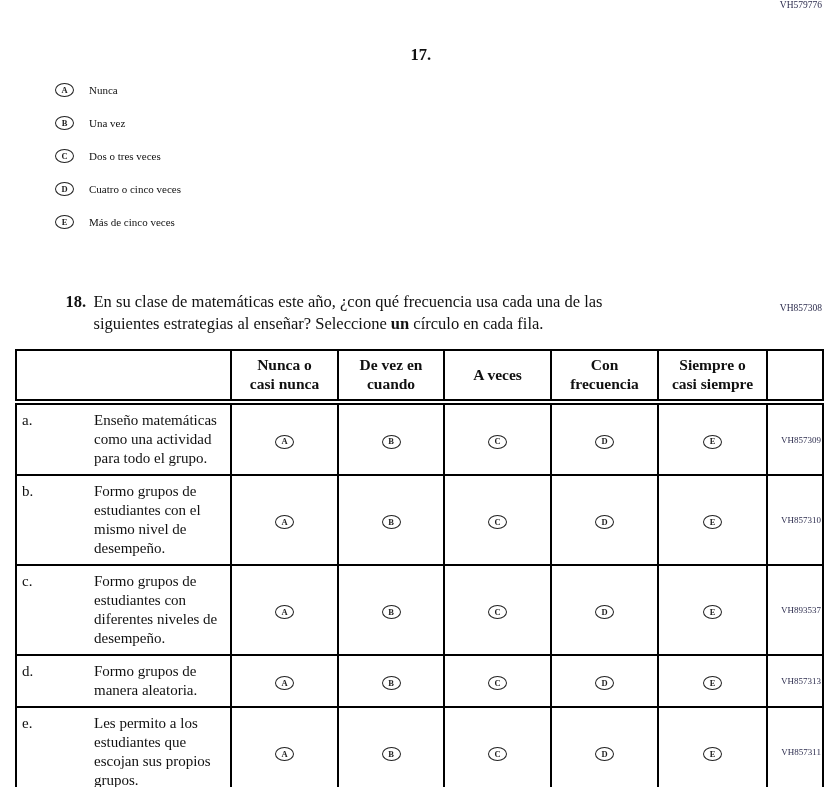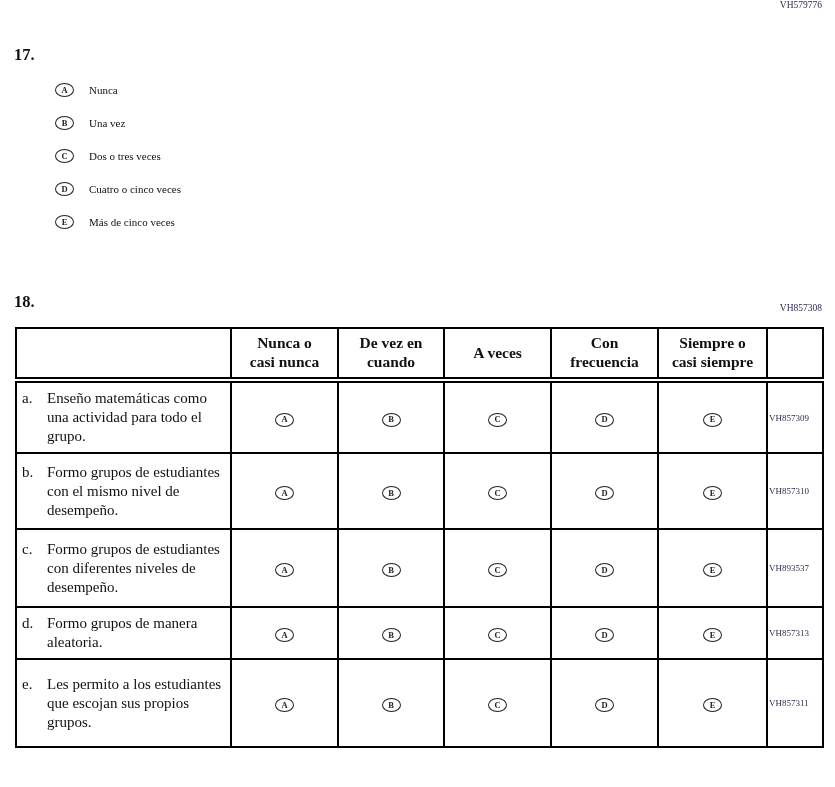--- a/index.html
+++ b/index.html
@@ -17,20 +17,21 @@
     font-size: 9.5px;
     color: #2d2d4e;
     font-family: "Liberation Serif", "DejaVu Serif", serif;
   }
   #code-q17 { top: 0; }
   #code-q18 { top: 303px; }
 
   .question {
     display: flex;
     padding-left: 14px;
+    justify-content: center;
   }
   #q17 { margin-top: 44px; }
   #q18 { margin-top: 58px; }
   .qnum {
     font-weight: bold;
     width: 28px;
     flex: none;
     font-size: 16.5px;
     line-height: 22px;
   }
@@ -93,25 +94,25 @@
   .stem-cell {
     text-align: left;
     padding: 6px 4px 6px 5px;
   }
   .stem {
     display: flex;
     font-size: 15px;
     line-height: 19px;
   }
   .row-id { width: 25px; flex: none; }
-  .row-text { flex: 1; }
+  .row-text { flex: 1; margin-left: 47px; }
   .code-cell {
     font-size: 9px;
     color: #2d2d4e;
-    text-align: left;
+    text-align: right;
     padding: 2px 1px;
   }
   tr.r-a td { height: 62px; }
   tr.r-b td { height: 76px; }
   tr.r-c td { height: 78px; }
   tr.r-d td { height: 41px; }
   tr.r-e td { height: 88px; }
 </style>
 </head>
 <body>
@@ -141,20 +142,22 @@
     <span class="option-label">Cuatro o cinco veces</span>
   </div>
   <div class="option">
     <span class="bubble">E</span>
     <span class="option-label">Más de cinco veces</span>
   </div>
 </div>
 
 <div id="q18" class="question">
   <span class="qnum">18.</span>
+  <div class="qtext"><span>En su clase de matemáticas este año, ¿con qué frecuencia usa cada una de las
+siguientes estrategias al enseñar? Seleccione </span><b>un</b><span> círculo en cada fila.</span></div>
 </div>
 
 <table>
   <colgroup>
     <col style="width:215px">
       <col style="width:107px">
       <col style="width:106px">
       <col style="width:107px">
       <col style="width:107px">
       <col style="width:109px">

